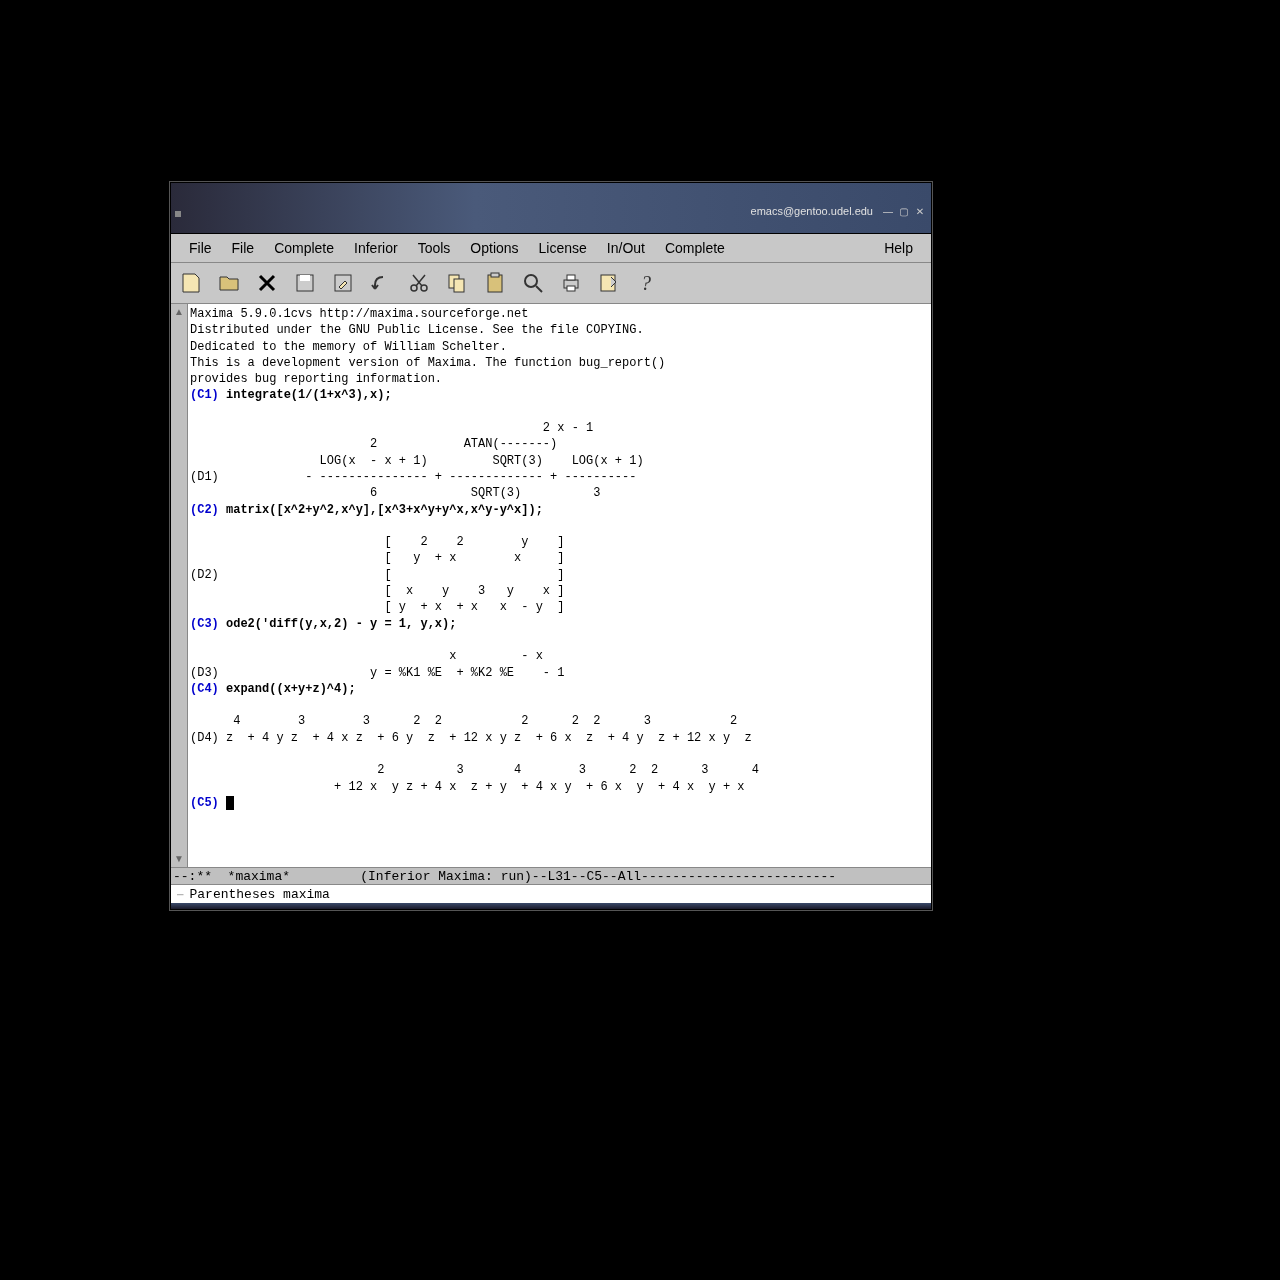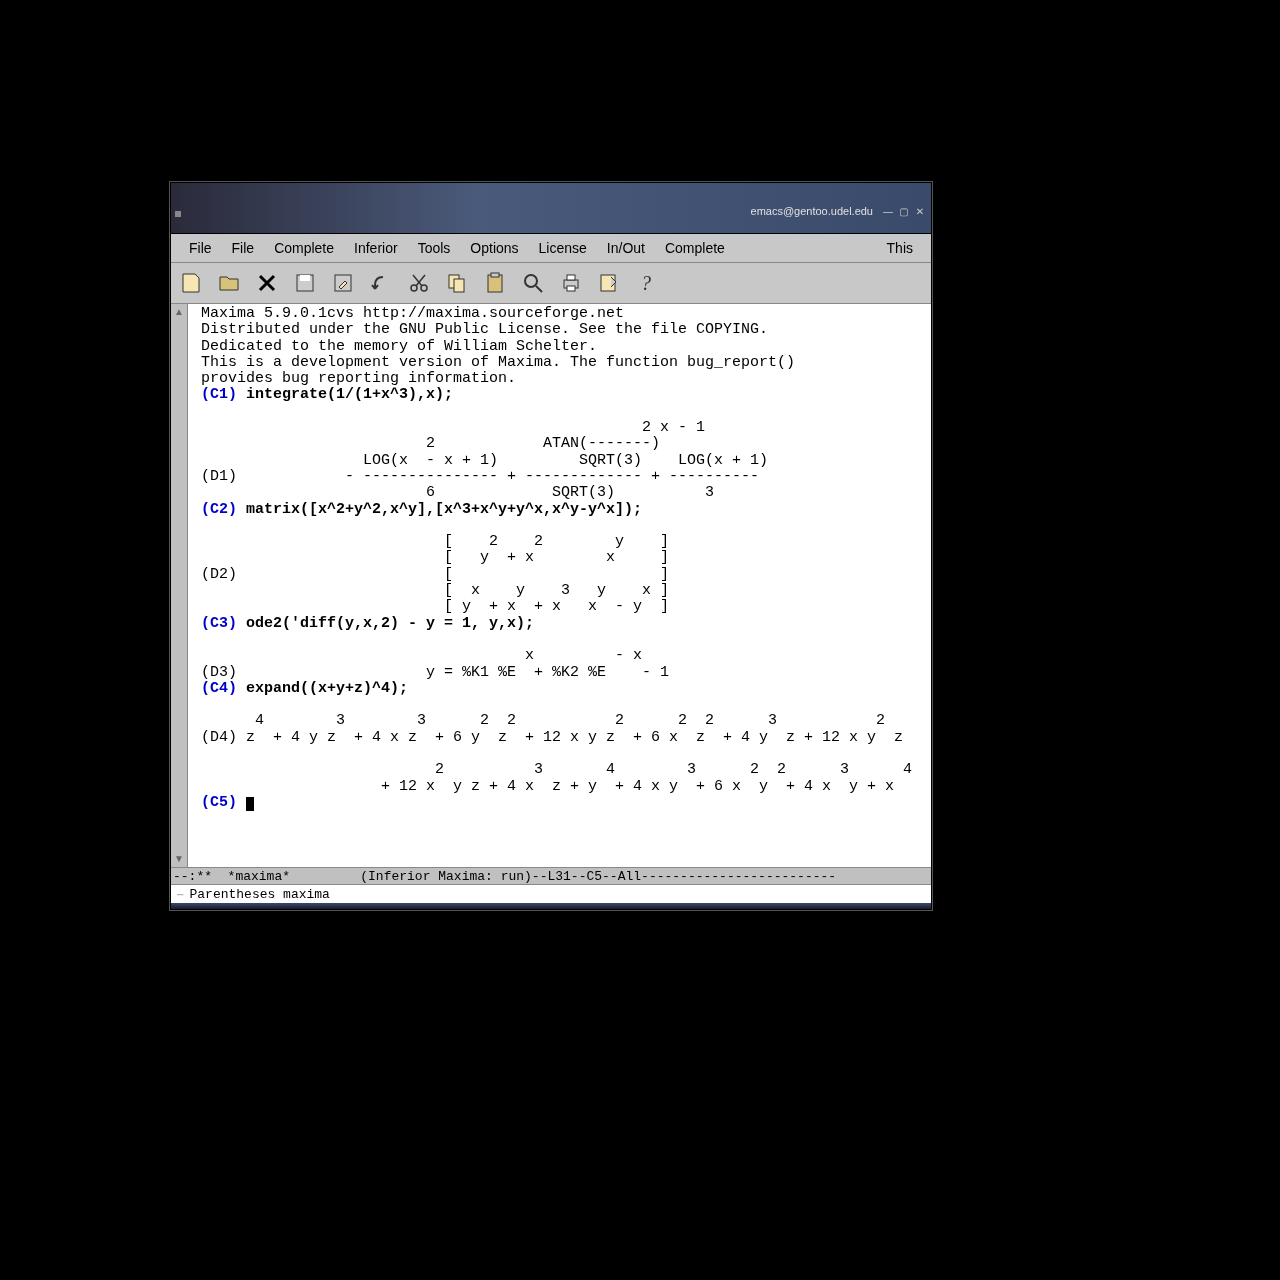--- a/index.html
+++ b/index.html
@@ -112,25 +112,25 @@
     width: 12px;
     height: 12px;
     color: #666;
     font-size: 10px;
     text-align: center;
     cursor: pointer;
   }
   .terminal {
     flex: 1;
     font-family: "Courier New", monospace;
-    font-size: 15px;
+    font-size: 12px;
     line-height: 16.3px;
     color: #000;
     white-space: pre;
-    padding: 2px 13px;
+    padding: 2px 2px;
     overflow: hidden;
   }
   .bold { font-weight: bold; }
   .blue { color: #0000cd; }
   .mode-line {
     height: 16px;
     background: #c0c0c0;
     border-top: 1px solid #888;
     font-family: "Courier New", monospace;
     font-size: 13px;
@@ -180,21 +180,21 @@
     <div class="menu-item">File</div>
     <div class="menu-item">File</div>
     <div class="menu-item">Complete</div>
     <div class="menu-item">Inferior</div>
     <div class="menu-item">Tools</div>
     <div class="menu-item">Options</div>
     <div class="menu-item">License</div>
     <div class="menu-item">In/Out</div>
     <div class="menu-item">Complete</div>
     <div class="spacer"></div>
-    <div class="menu-item">This</div>
+    <div class="menu-item">Help</div>
   </div>
 
   <div class="toolbar">
     <div class="tool-btn">
         <svg viewBox="0 0 24 24">
           <path d="M4 3 L16 3 L20 7 L20 21 L4 21 Z" fill="#f5e6b3" stroke="#333"></path>
         </svg>
       </div>
     <div class="tool-btn">
         <svg viewBox="0 0 24 24">

